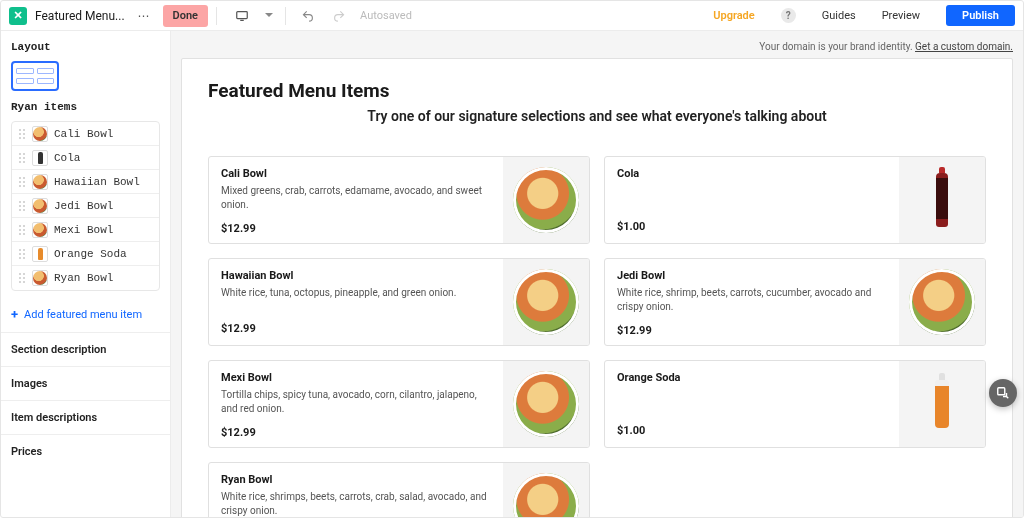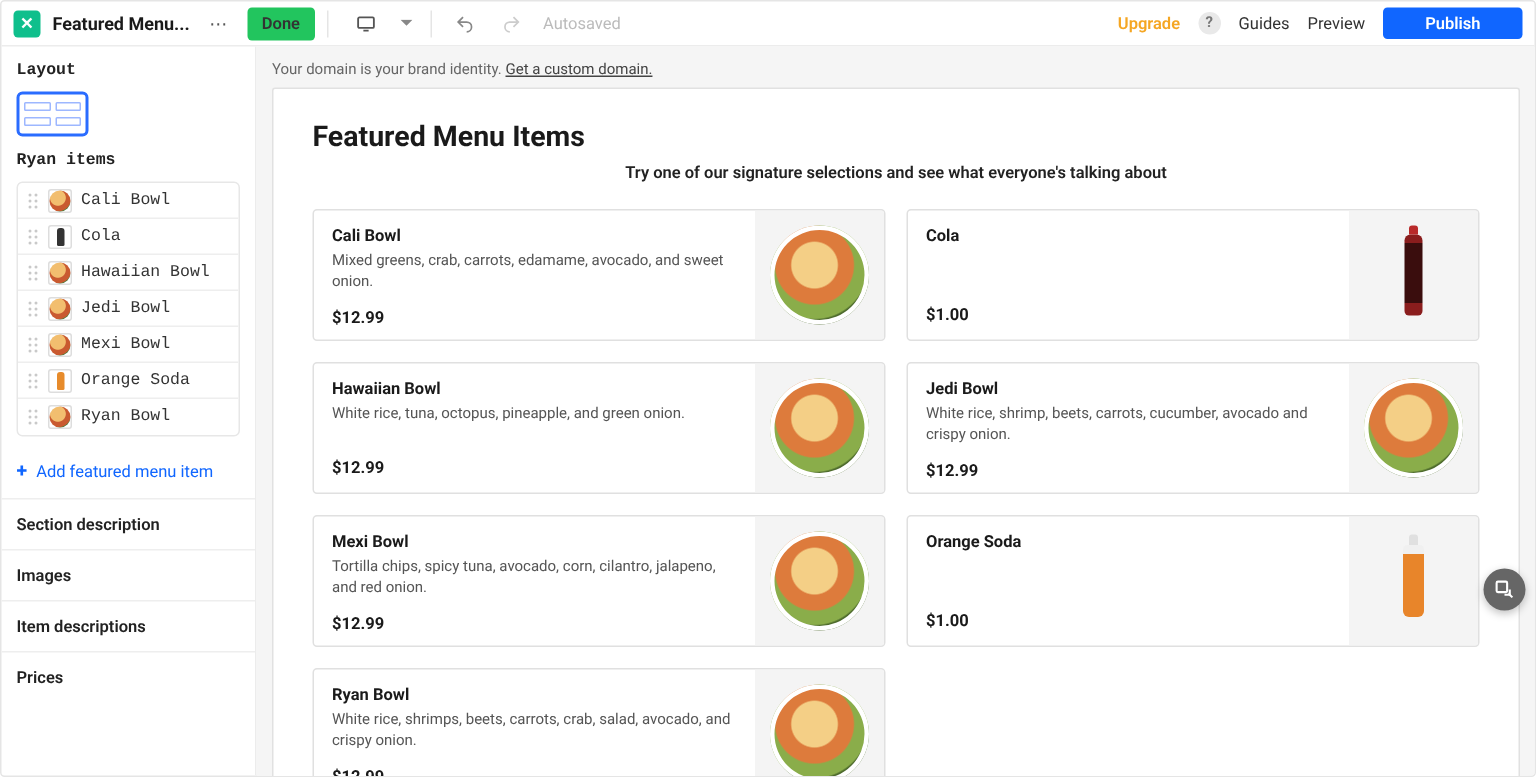--- a/index.html
+++ b/index.html
@@ -3,32 +3,32 @@
 <meta charset="utf-8">
 <style>
   html, body { margin:0; padding:0; height:100%; font-family:-apple-system,BlinkMacSystemFont,"Segoe UI",Roboto,Helvetica,Arial,sans-serif; font-size:12px; color:#1a1a1a; background:#fff; }
   * { box-sizing:border-box; }
 
   .app { width:1024px; height:518px; display:flex; flex-direction:column; overflow:hidden; border:1px solid #e5e5e5; border-radius:3px; position:relative; }
 
   
   .topbar { height:30px; border-bottom:1px solid #ececec; display:flex; align-items:center; padding:0 8px; gap:8px; }
   .logo { width:18px; height:18px; border-radius:3px; background:#0fbf8c; display:flex; align-items:center; justify-content:center; color:#fff; font-weight:700; font-size:11px; }
-  .page-title { font-weight:700; font-size:12px; max-width:95px; white-space:nowrap; overflow:hidden; text-overflow:ellipsis; }
+  .page-title { font-weight:400; font-size:12px; max-width:95px; white-space:nowrap; overflow:hidden; text-overflow:ellipsis; }
   .icon-btn { height:22px; min-width:22px; display:flex; align-items:center; justify-content:center; cursor:pointer; border-radius:3px; color:#555; }
-  .pill-btn { height:22px; padding:0 10px; display:flex; align-items:center; border-radius:3px; background:#22c55e; cursor:pointer; font-size:11px; font-weight:600; color:#333; }
+  .pill-btn { height:22px; padding:0 10px; display:flex; align-items:center; border-radius:3px; background:#fca5a5; cursor:pointer; font-size:11px; font-weight:600; color:#333; }
   .sep { width:1px; height:18px; background:#e5e5e5; }
   .top-center { display:flex; align-items:center; gap:10px; margin-left:6px;}
   .autosaved { color:#bbb; font-size:11px; }
   .top-spacer { flex:1; }
-  .top-right { display:flex; align-items:center; gap:12px; }
+  .top-right { display:flex; align-items:center; gap:26px; }
   .link-orange { color:#f5a623; font-weight:600; cursor:pointer; font-size:11px; }
   .link-plain  { color:#333; font-size:11px; cursor:pointer; }
   .help-circ { width:15px; height:15px; border-radius:50%; background:#e9e9e9; color:#777; display:flex; align-items:center; justify-content:center; font-size:10px; font-weight:700; cursor:pointer;}
-  .btn-publish { background:#1066ff; color:#fff; font-weight:600; font-size:11px; padding:4px 28px; border-radius:3px; cursor:pointer; }
+  .btn-publish { background:#1066ff; color:#fff; font-weight:600; font-size:11px; padding:4px 16px; border-radius:3px; cursor:pointer; }
 
   
   .body { flex:1; display:flex; overflow:hidden; }
 
   
   .sidebar { width:170px; border-right:1px solid #ececec; display:flex; flex-direction:column; font-size:11px; }
   .sb-block { padding:10px 10px 6px;font-family:Liberation Mono, monospace; }
   .sb-heading { font-weight:600; color:#222; margin-bottom:8px; font-size:11px;}
   .layout-card { width:48px; height:30px; border:2px solid #2a6cff; border-radius:4px; display:flex; flex-direction:column; justify-content:space-around; padding:3px; background:#fff; }
   .layout-row { display:flex; gap:3px; }
@@ -44,25 +44,25 @@
   .bottle { width:5px; height:12px; background:#333; border-radius:2px 2px 1px 1px; }
   .bottle.orange { background:#E78B2B; }
   .menu-label { font-size:11px; color:#333; }
   .add-link { display:flex; align-items:center; gap:6px; color:#1066ff; font-size:11px; padding:10px; cursor:pointer; }
   .add-link .plus { font-weight:700; font-size:13px; }
   .settings-list { display:flex; flex-direction:column; }
   .settings-item { padding:10px 10px; border-top:1px solid #eee; font-weight:600; color:#222; cursor:pointer; font-size:11px;}
 
   
   .canvas-wrap { flex:1; background:#f5f5f5; padding:6px 10px 10px; overflow:auto; }
-  .banner-note { text-align:left; font-size:10px; color:#666; padding:4px 0 6px; }
+  .banner-note { text-align:right; font-size:10px; color:#666; padding:4px 0 6px; }
   .banner-note a { color:#444; text-decoration:underline; cursor:pointer; }
   .canvas { background:#fff; border:1px solid #e1e1e1; border-radius:2px; padding:18px 26px 40px; }
   .sec-title { text-align:left; font-size:19px; font-weight:700; margin:2px 0 6px; }
-  .sec-desc  { text-align:center; font-size:11px; font-weight:600; color:#222; margin-bottom:18px; }
+  .sec-desc  { text-align:center; font-size:14px; font-weight:600; color:#222; margin-bottom:32px; }
 
   .cards { display:grid; grid-template-columns:1fr 1fr; gap:14px; }
   .card { border:1px solid #e0e0e0; border-radius:3px; height:88px; display:flex; overflow:hidden; }
   .card-body { flex:1; padding:10px 12px; display:flex; flex-direction:column; }
   .card-title { font-weight:700; font-size:11px; margin-bottom:4px; }
   .card-desc  { font-size:10px; color:#555; line-height:1.35; flex:1; }
   .card-price { font-weight:700; font-size:11px;margin-top:11px; }
   .card-img { width:86px; background:#f4f4f4; display:flex; align-items:center; justify-content:center; }
   .bowl { width:66px; height:66px; border-radius:50%; background:radial-gradient(circle at 45% 40%, #f4cf86 0 28%, #dd7b3c 30% 48%, #8aad4a 50% 66%, #4e6b2d 68% 80%, #2f3a25 82% 100%); box-shadow:inset 0 0 0 3px #fff; }
   .drink-cola { width:12px; height:54px; border-radius:4px 4px 3px 3px; background:linear-gradient(#8a1d1d 0 10%, #3a0d0d 10% 85%, #8a1d1d 85% 100%); position:relative;}

